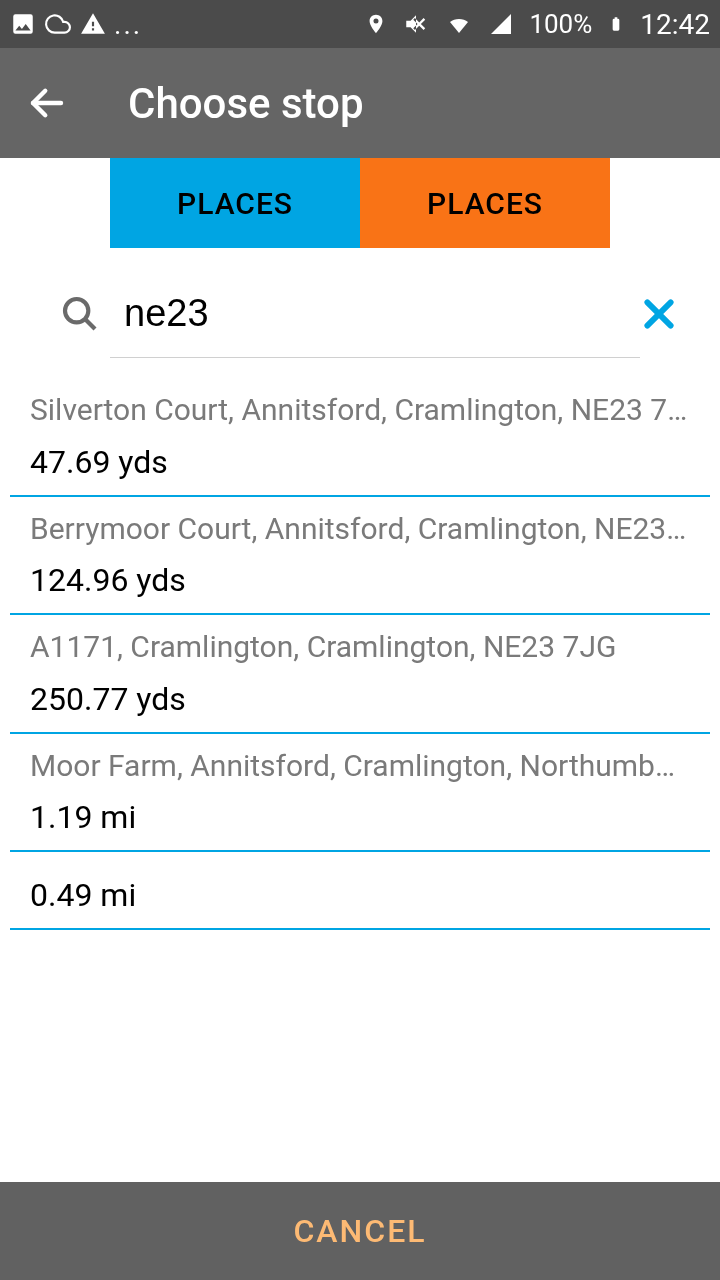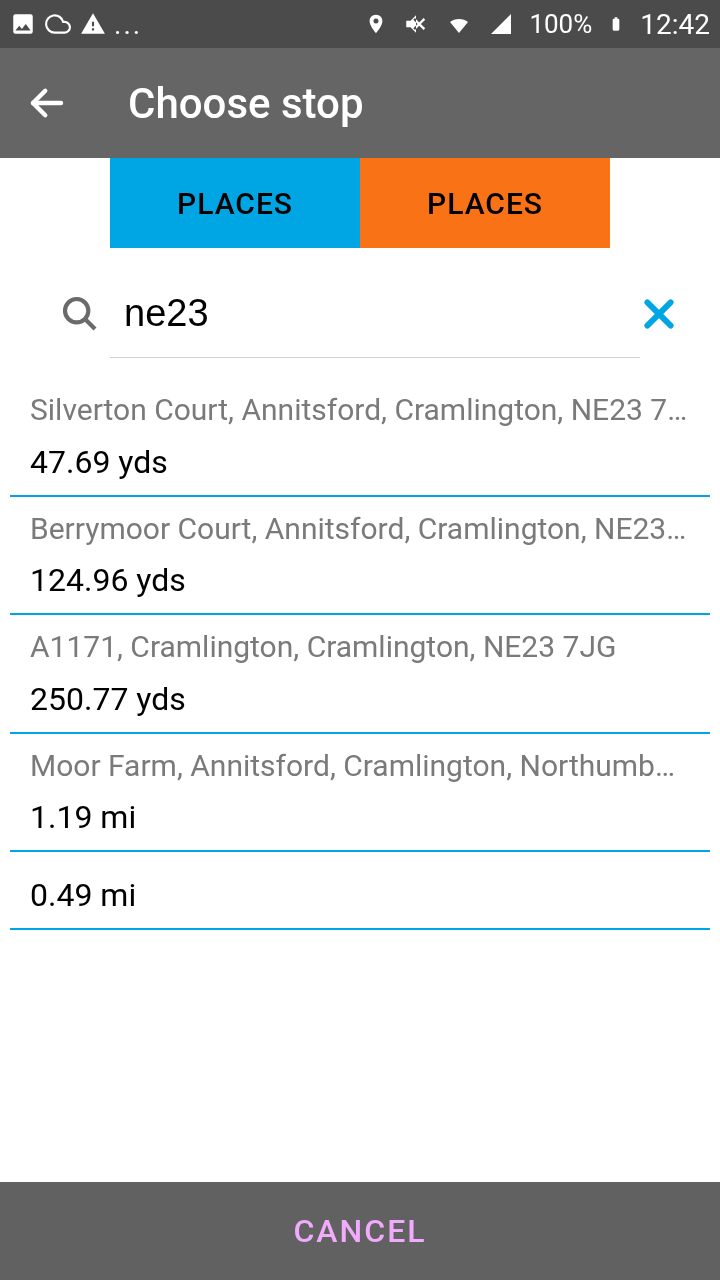--- a/index.html
+++ b/index.html
@@ -18,21 +18,21 @@
   .search-row { display: flex; align-items: center; padding: 30px 40px 6px 60px; margin-top: 10px; }
   .search-icon { color: #6a6a6a; }
   .search-input { flex: 1; border: none; font-size: 38px; color: #000000; padding: 4px 8px 4px 24px; outline: none; background: transparent; }
   .clear-btn { color: #00a5e3; padding: 0 18px; }
   .search-underline { height: 1px; background: #d0d0d0; margin: 12px 80px 0 110px; }
   .results { margin-top: 20px; }
   .result { padding: 12px 20px 14px 20px; border-bottom: 2px solid #00a5e3; margin: 0 10px; }
   .result-address { font-size: 30px; color: #7a7a7a; line-height: 1.35; white-space: nowrap; overflow: hidden; text-overflow: ellipsis; }
   .result-distance { font-size: 32px; color: #000; margin-top: 12px; }
   .footer { position: absolute; left: 0; right: 0; bottom: 0; height: 98px; background: #616161; display: flex; align-items: center; justify-content: center; }
-  .cancel-btn { color: #f0abfc; font-size: 32px; letter-spacing: 2px; font-weight: 500; }
+  .cancel-btn { color: #fdba74; font-size: 32px; letter-spacing: 2px; font-weight: 500; }
   svg { display: block; }
 </style>
 </head>
 <body>
 
 <div class="status-bar">
   <div class="status-left">
     <span>
       <svg width="26" height="26" viewBox="0 0 24 24" fill="#fff">
           <path d="M21 19V5a2 2 0 0 0-2-2H5a2 2 0 0 0-2 2v14a2 2 0 0 0 2 2h14a2 2 0 0 0 2-2zM8.5 13.5l2.5 3 3.5-4.5L19 18H5l3.5-4.5z"></path>

